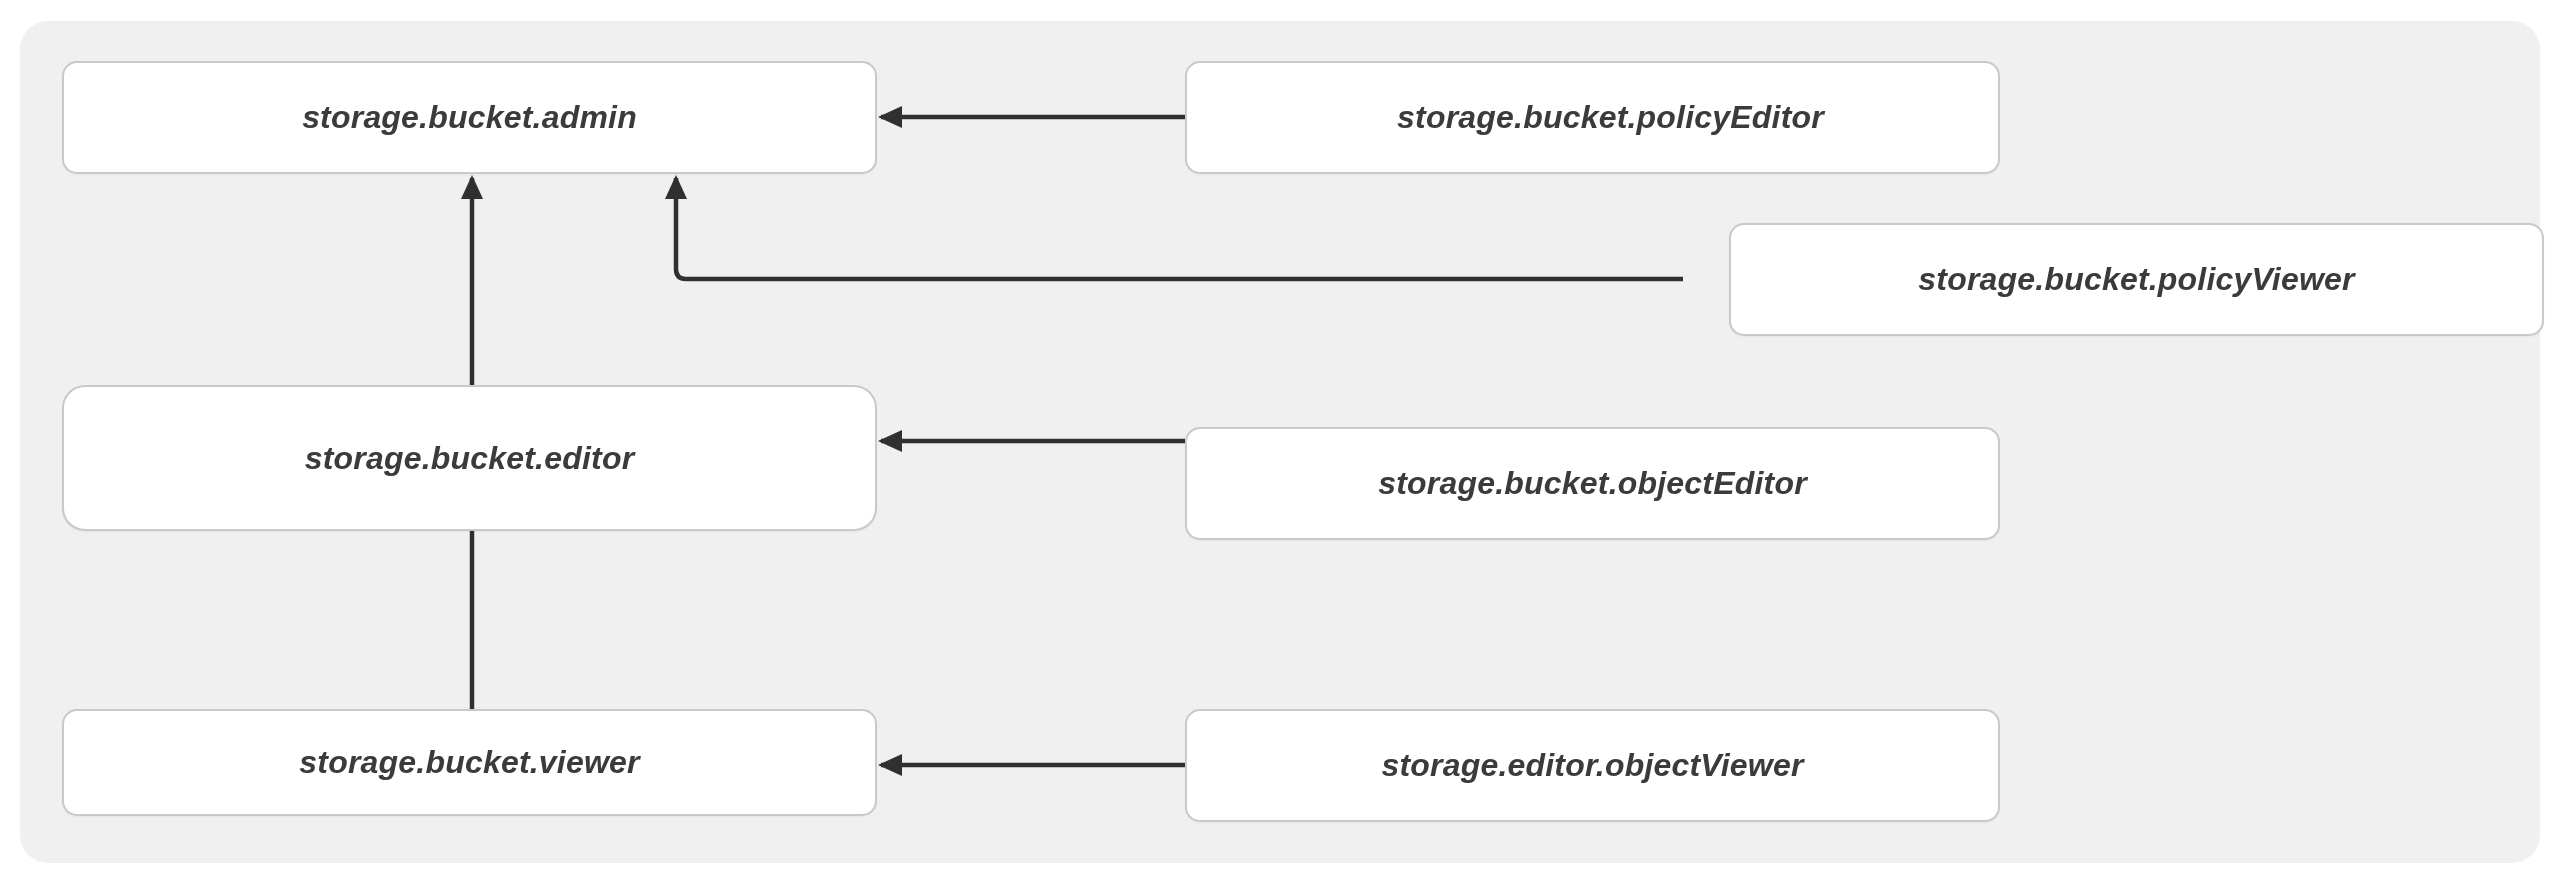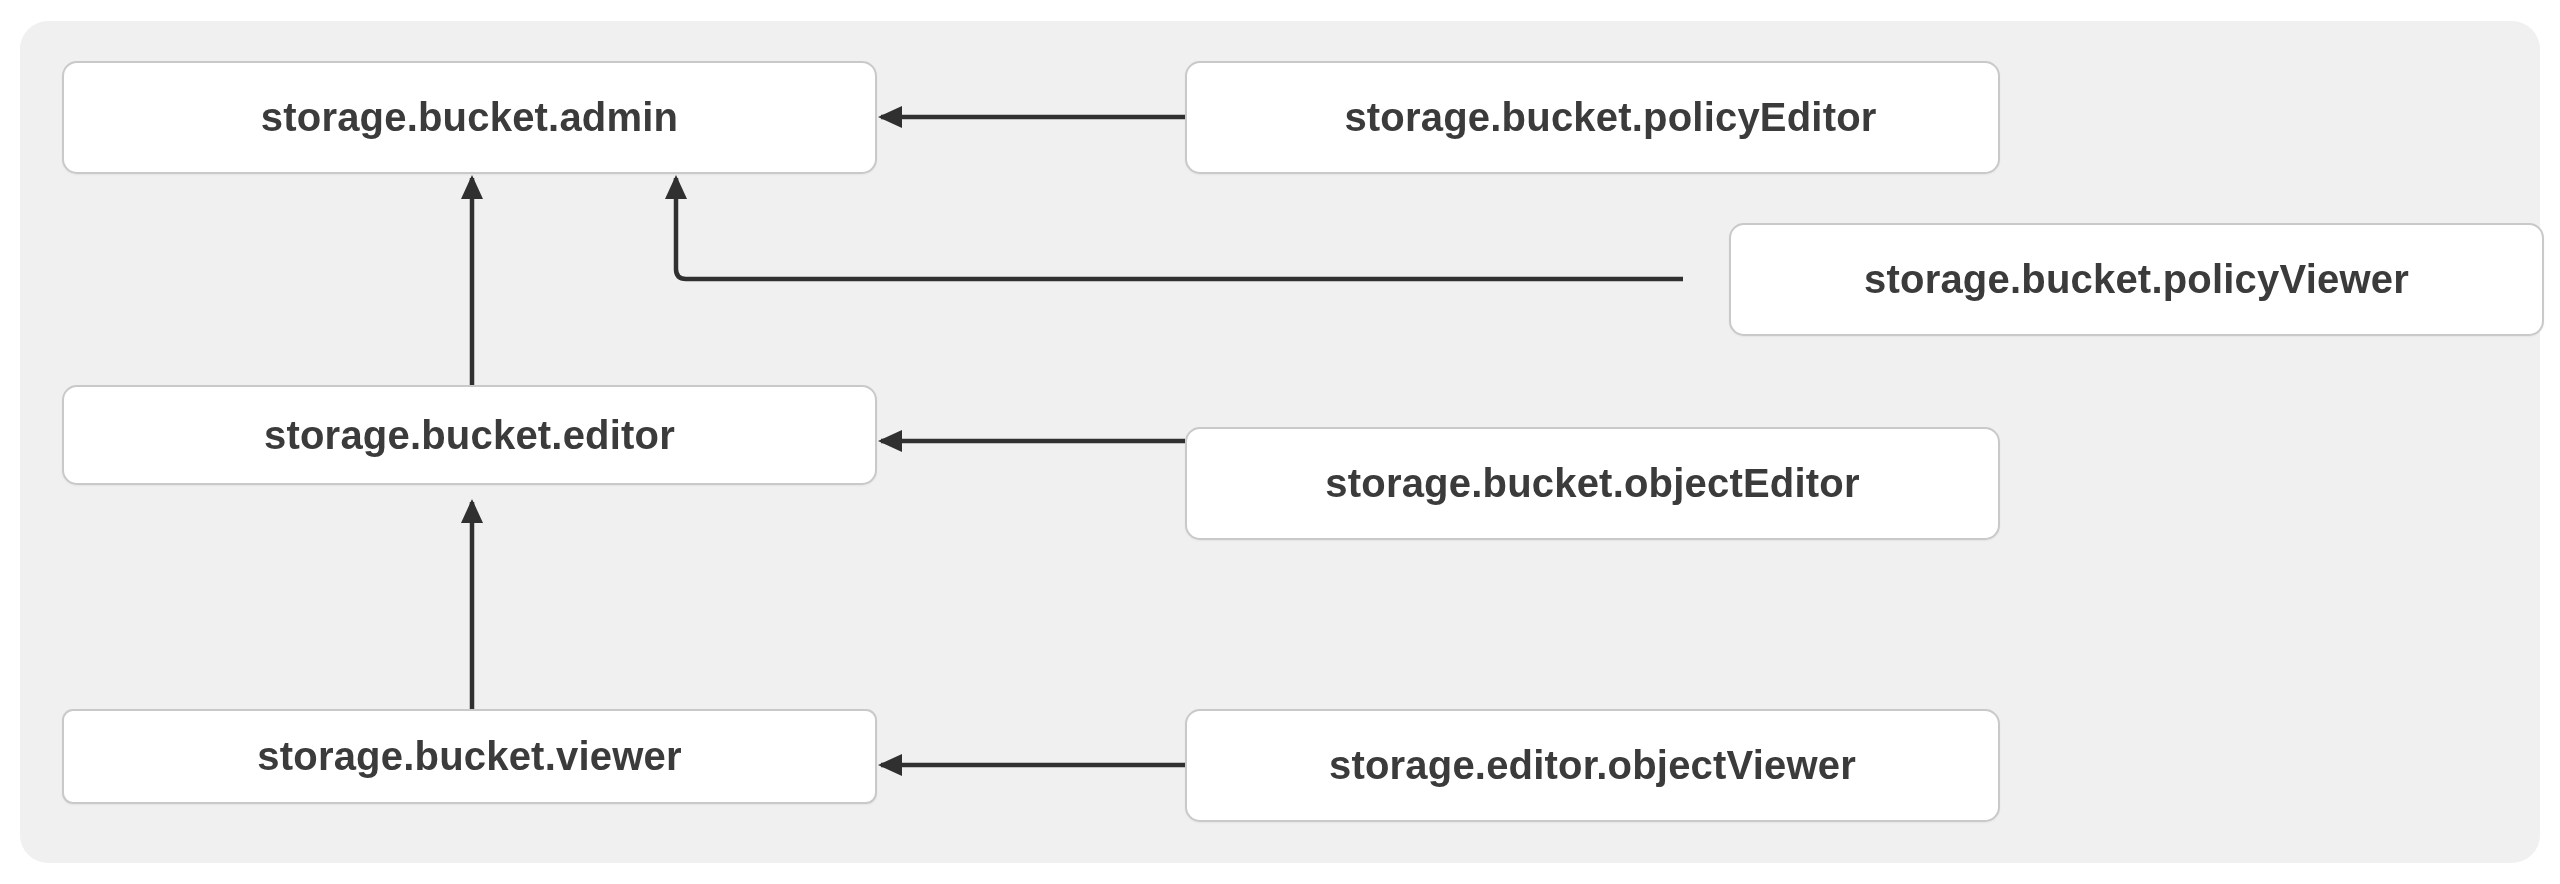--- a/index.html
+++ b/index.html
@@ -43,25 +43,26 @@
     box-sizing: border-box;
     background: var(--node-bg, #ffffff);
     border: 2px solid var(--node-border, #c9c9c9);
     border-radius: 15px;
     display: flex;
     align-items: center;
     justify-content: center;
     box-shadow: 0 1px 2px rgba(0,0,0,0.05);
   }
   .node .label {
-    font-size: 40px;
+    font-size: 32px;
     font-weight: 700;
     color: var(--label-color, #3b3b3b);
     letter-spacing: 0.2px;
     white-space: nowrap;
+    font-style: italic;
   }
 </style>
 </head>
 <body>
 
 <div class="canvas">
   <div class="panel"></div>
 
   <svg class="edges-svg" viewBox="0 0 2560 884" xmlns="http://www.w3.org/2000/svg">
     <defs>
@@ -82,26 +83,26 @@
   <div>
       <div class="node" style="left: 62px; top: 61px; width: 815px; height: 113px;">
         <span class="label">storage.bucket.admin</span>
       </div>
       <div class="node" style="left: 1185px; top: 61px; width: 815px; height: 113px; padding-left: 36px;">
         <span class="label">storage.bucket.policyEditor</span>
       </div>
       <div class="node" style="left: 1729px; top: 223px; width: 815px; height: 113px;">
         <span class="label">storage.bucket.policyViewer</span>
       </div>
-      <div class="node" style="left: 62px; top: 385px; width: 815px; height: 100px;">
+      <div class="node" style="left: 62px; top: 385px; width: 815px; height: 146px; border-radius: 23px;">
         <span class="label">storage.bucket.editor</span>
       </div>
       <div class="node" style="left: 1185px; top: 385px; width: 815px; height: 113px; margin-top: 42px;">
         <span class="label">storage.bucket.objectEditor</span>
       </div>
-      <div class="node" style="left: 62px; top: 709px; width: 815px; height: 95px; border-radius: 11px;">
+      <div class="node" style="left: 62px; top: 709px; width: 815px; height: 107px;">
         <span class="label">storage.bucket.viewer</span>
       </div>
       <div class="node" style="left: 1185px; top: 709px; width: 815px; height: 113px;">
         <span class="label">storage.editor.objectViewer</span>
       </div>
     </div>
 </div>
 
 </body></html>

